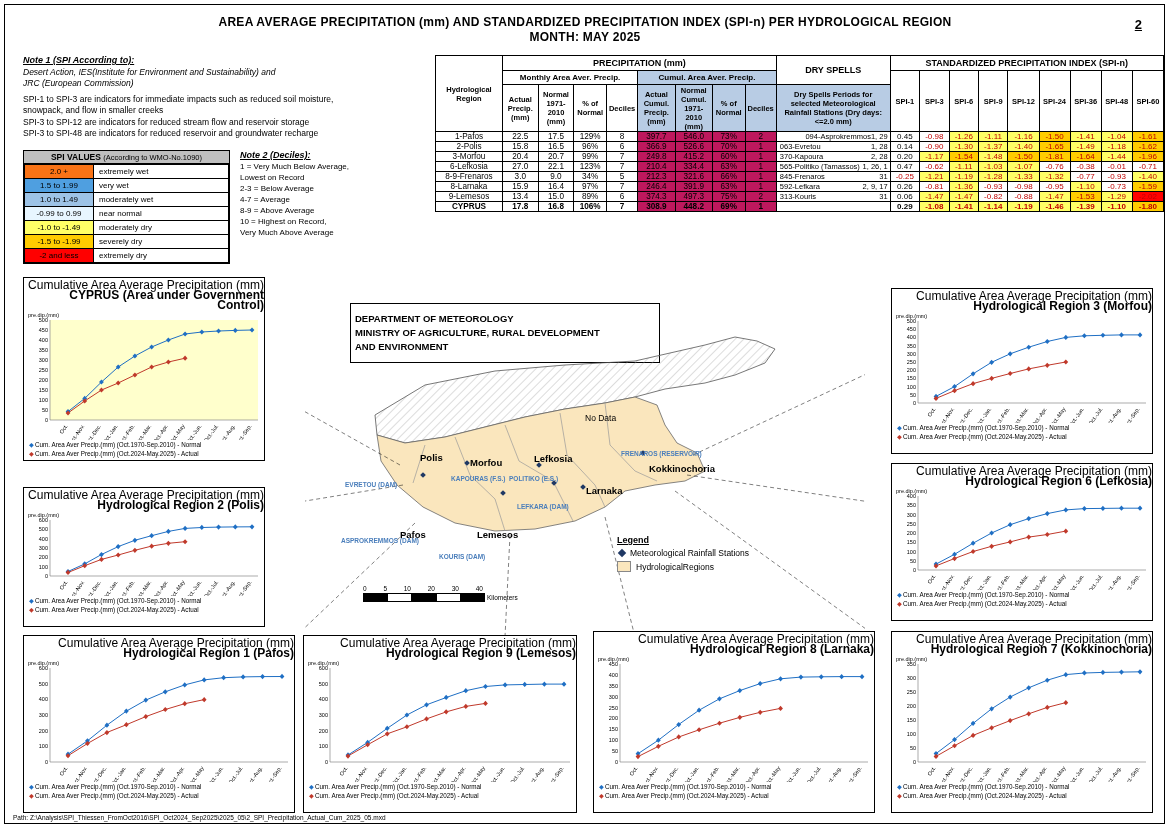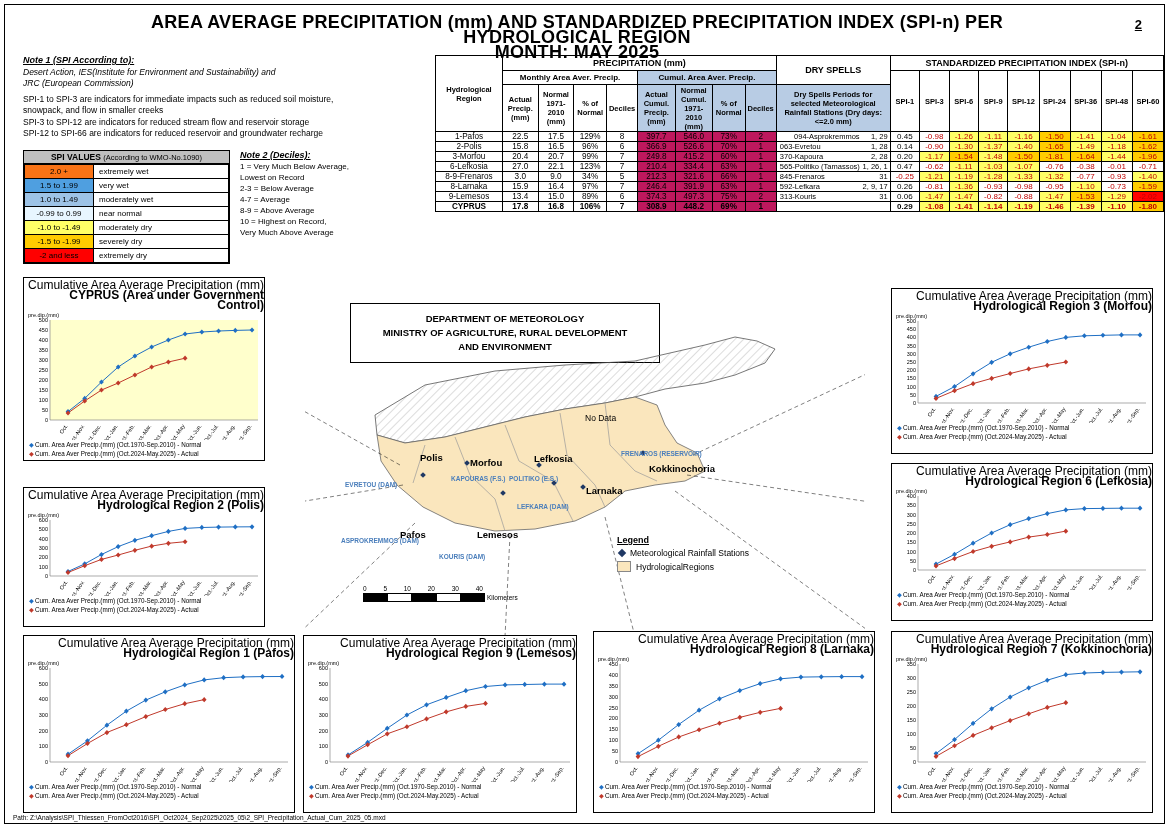--- a/index.html
+++ b/index.html
@@ -5,21 +5,21 @@
   html,body{margin:0;padding:0;}
   body{
     width:1169px;height:827px;
     font-family:"Liberation Sans", sans-serif;
     font-size:9px;color:#000;background:#fff;
     position:relative;overflow:hidden;
   }
   .page{position:absolute;left:4px;top:4px;width:1159px;height:818px;border:1px solid #000;background:#fff;}
 
   
-  .title{position:absolute;left:82px;top:10px;width:980px;text-align:center;font-weight:bold;font-size:18px;letter-spacing:.3px;line-height:15px;}
+  .title{position:absolute;left:90px;top:10px;width:980px;text-align:center;font-weight:bold;font-size:12px;letter-spacing:.3px;line-height:15px;}
   .pagenum{position:absolute;right:22px;top:12px;font-weight:bold;font-size:13px;text-decoration:underline;}
 
   
   .note1{position:absolute;left:18px;top:50px;width:400px;font-size:8.5px;line-height:11.5px;}
   .note1 .hd{font-weight:bold;font-style:italic;text-decoration:underline;font-size:9px;}
   .note1 .it{font-style:italic;}
 
   
   .spivals{position:absolute;left:18px;top:145px;width:205px;border:1px solid #000;}
   .spivals .hdr{background:#bfbfbf;font-weight:bold;font-size:8.5px;text-align:center;border-bottom:1px solid #000;padding:1px 0;}
@@ -44,21 +44,21 @@
   .blue{background:#be185d;}
   .bluehdr{background:#b8cce4;}
   .red{color:#c00000;}
   .spicell{font-size:8px;}
   .c-yellow{background:#ffff66;}
   .c-orange{background:#ffcc00;}
   .c-red{background:#ff0000;}
   .c-white{background:#ffffff;}
 
   
-  .dept{position:absolute;left:345px;top:298px;width:300px;border:1px solid #000;background:#fff;text-align:center;font-weight:bold;font-size:9.5px;line-height:14px;padding:8px 4px;}
+  .dept{position:absolute;left:345px;top:298px;width:300px;border:1px solid #000;background:#fff;font-weight:bold;font-size:9.5px;line-height:14px;padding:8px 4px;}
 
   
   .map{position:absolute;left:300px;top:280px;width:560px;height:350px;}
   .maplabel{position:absolute;font-weight:bold;font-size:9.5px;padding-left:19px;}
   .damlabel{position:absolute;font-size:6.5px;color:#4a7ebb;font-weight:bold;}
   .nodata{position:absolute;font-size:8.5px;}
 
   
   .legend{position:absolute;left:612px;top:530px;width:195px;font-size:8.5px;}
   .legend .lt{font-weight:bold;text-decoration:underline;font-size:9px;margin-bottom:3px;}
@@ -100,21 +100,21 @@
   <div class="pagenum">2</div>
 
   <div class="note1">
     <div class="hd">Note 1 (SPI According to):</div>
     <div class="it">Desert Action, IES(Institute for Environment and Sustainability) and</div>
     <div class="it">JRC (European Commission)</div>
     <div style="height:4px"></div>
     <div>SPI-1 to SPI-3 are indicators for immediate impacts such as reduced soil moisture,</div>
     <div>snowpack, and flow in smaller creeks</div>
     <div>SPI-3 to SPI-12 are indicators for reduced stream flow and reservoir storage</div>
-    <div>SPI-12 to SPI-66 are indicators for reduced reservoir and groundwater recharge</div>
+    <div>SPI-3 to SPI-48 are indicators for reduced reservoir and groundwater recharge</div>
   </div>
 
   <div class="spivals">
     <div class="hdr">
       <span style="font-weight:bold;font-size:8.5px">SPI VALUES</span>
       <span>(According to WMO-No.1090)</span>
     </div>
     <table>
         <tbody id="spi-values-body">
           <tr>
@@ -199,21 +199,21 @@
         <tr>
           <td class="rowh">1-Pafos</td>
           <td class="">22.5</td>
           <td class="">17.5</td>
           <td class="">129%</td>
           <td class="">8</td>
           <td class="blue">397.7</td>
           <td class="blue">546.0</td>
           <td class="blue">73%</td>
           <td class="blue">2</td>
-          <td style="text-align:center;padding-left:6px;font-size:7.5px;"><span>094-Asprokremmos</span><span style="float:right;font-size:7.5px">1, 29</span></td>
+          <td style="text-align:right;padding-left:6px;font-size:7.5px;"><span>094-Asprokremmos</span><span style="float:right;font-size:7.5px">1, 29</span></td>
           <td class="spicell c-white">0.45</td>
           <td class="spicell c-white red">-0.98</td>
           <td class="spicell c-yellow red">-1.26</td>
           <td class="spicell c-yellow red">-1.11</td>
           <td class="spicell c-yellow red">-1.16</td>
           <td class="spicell c-orange red">-1.50</td>
           <td class="spicell c-yellow red">-1.41</td>
           <td class="spicell c-yellow red">-1.04</td>
           <td class="spicell c-orange red">-1.61</td>
         </tr>

